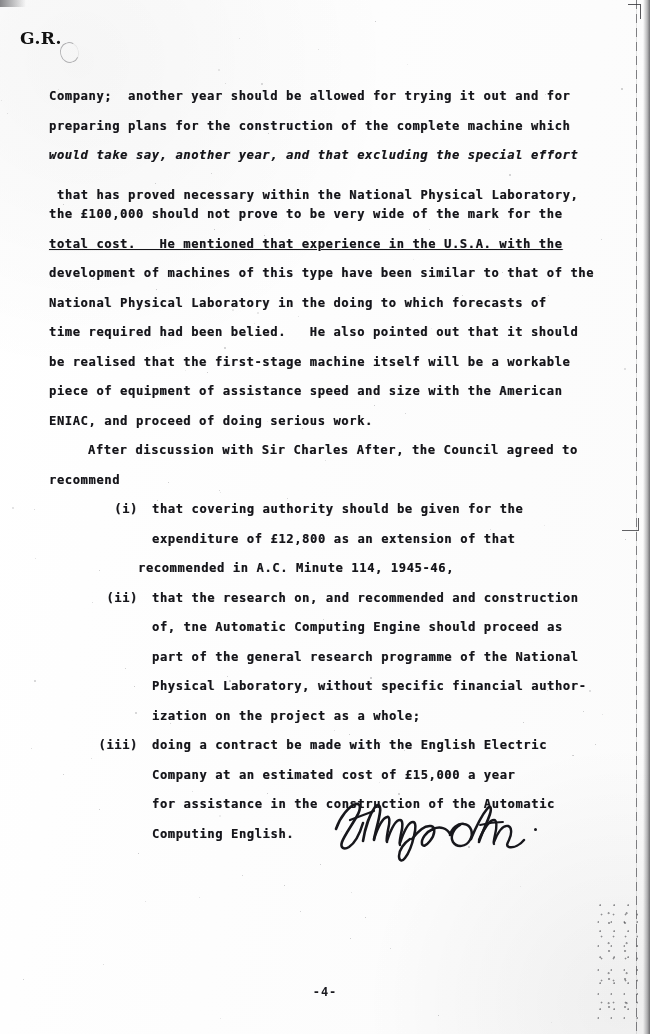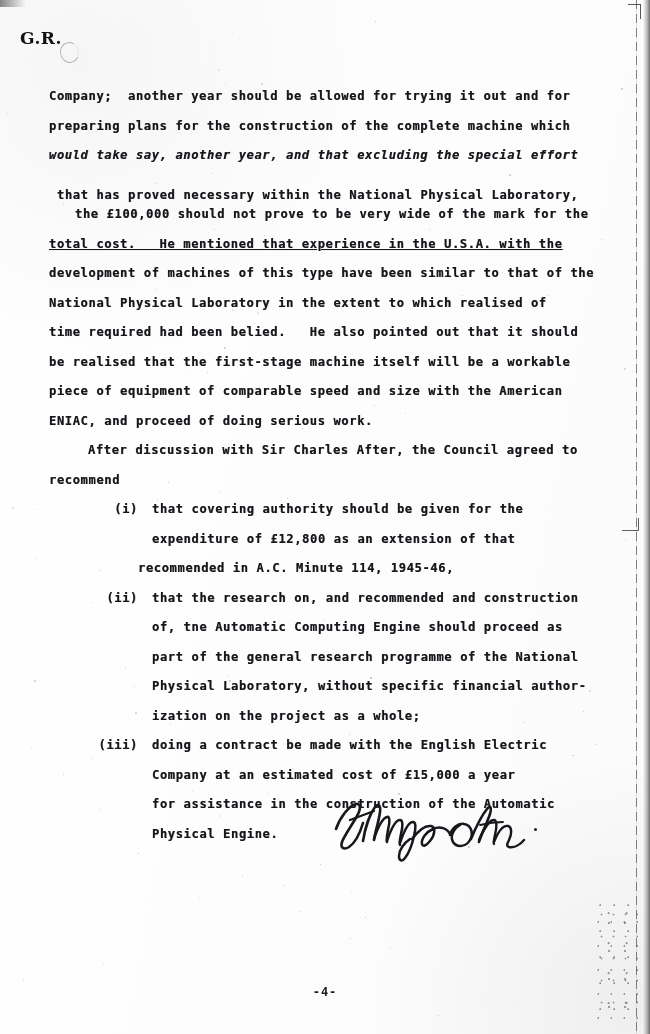--- a/index.html
+++ b/index.html
@@ -182,45 +182,45 @@
   <div class="paper-tone"></div>
 
   <div id="monogram">G.R.</div>
   <div id="pencil-ring"></div>
 
   <div id="body">
       <div class="ln" style="left: 49px; top: 89px;">Company;  another year should be allowed for trying it out and for</div>
       <div class="ln" style="left: 49px; top: 118.5px;">preparing plans for the construction of the complete machine which</div>
       <div class="ln" style="left: 49px; top: 148px; font-style: italic;">would take say, another year, and that excluding the special effort</div>
       <div class="ln" style="left: 57px; top: 177.5px; margin-top: 10px;">that has proved necessary within the National Physical Laboratory,</div>
-      <div class="ln" style="left: 49px; top: 207px; margin-left: 26px;">the £100,000 should not prove to be very wide of the mark for the</div>
+      <div class="ln" style="left: 49px; top: 207px;">the £100,000 should not prove to be very wide of the mark for the</div>
       <div class="ln" style="left: 49px; top: 236.5px; text-decoration: underline;">total cost.   He mentioned that experience in the U.S.A. with the</div>
       <div class="ln" style="left: 49px; top: 266px;">development of machines of this type have been similar to that of the</div>
-      <div class="ln" style="left: 49px; top: 295.5px;">National Physical Laboratory in the extent to which realised of</div>
+      <div class="ln" style="left: 49px; top: 295.5px;">National Physical Laboratory in the doing to which forecasts of</div>
       <div class="ln" style="left: 49px; top: 325px;">time required had been belied.   He also pointed out that it should</div>
       <div class="ln" style="left: 49px; top: 354.5px;">be realised that the first-stage machine itself will be a workable</div>
-      <div class="ln" style="left: 49px; top: 384px;">piece of equipment of comparable speed and size with the American</div>
+      <div class="ln" style="left: 49px; top: 384px;">piece of equipment of assistance speed and size with the American</div>
       <div class="ln" style="left: 49px; top: 413.5px;">ENIAC, and proceed of doing serious work.</div>
       <div class="ln" style="left: 88px; top: 443px;">After discussion with Sir Charles After, the Council agreed to</div>
       <div class="ln" style="left: 49px; top: 472.5px;">recommend</div>
       <div class="ln roman" style="left: 38px; top: 502px;">(i)</div>
       <div class="ln" style="left: 152px; top: 502px;">that covering authority should be given for the</div>
       <div class="ln" style="left: 152px; top: 531.5px;">expenditure of £12,800 as an extension of that</div>
       <div class="ln" style="left: 138px; top: 561px;">recommended in A.C. Minute 114, 1945-46,</div>
       <div class="ln roman" style="left: 38px; top: 590.5px;">(ii)</div>
       <div class="ln" style="left: 152px; top: 590.5px;">that the research on, and recommended and construction</div>
       <div class="ln" style="left: 152px; top: 620px;">of, tne Automatic Computing Engine should proceed as</div>
       <div class="ln" style="left: 152px; top: 649.5px;">part of the general research programme of the National</div>
       <div class="ln" style="left: 152px; top: 679px;">Physical Laboratory, without specific financial author-</div>
       <div class="ln" style="left: 152px; top: 708.5px;">ization on the project as a whole;</div>
       <div class="ln roman" style="left: 38px; top: 738px;">(iii)</div>
       <div class="ln" style="left: 152px; top: 738px;">doing a contract be made with the English Electric</div>
       <div class="ln" style="left: 152px; top: 767.5px;">Company at an estimated cost of £15,000 a year</div>
       <div class="ln" style="left: 152px; top: 797px;">for assistance in the construction of the Automatic</div>
-      <div class="ln" style="left: 152px; top: 826.5px;">Physical Engine.</div>
+      <div class="ln" style="left: 152px; top: 826.5px;">Computing English.</div>
     </div>
 
   <div id="signature">
     <svg width="215" height="70" viewBox="0 0 215 70" fill="none" xmlns="http://www.w3.org/2000/svg" aria-label="handwritten signature">
       <g stroke="#17171c" stroke-linecap="round" stroke-linejoin="round" fill="none">
         <path d="M6 34 C10 22, 19 11, 26 9 C31 8, 31 14, 27 21 C22 30, 14 41, 12 47 C10 53, 14 55, 19 52 C25 48, 30 38, 33 28" stroke-width="2.6"></path>
         <path d="M20 25 C28 22, 36 19, 44 16" stroke-width="2.2"></path>
         <path d="M33 46 C35 33, 40 19, 45 12 C48 8, 51 10, 50 17 C49 26, 45 37, 44 45" stroke-width="2.6"></path>
         <path d="M44 44 C48 32, 53 23, 57 22 C60 21, 60 27, 58 35 C57 41, 56 45, 57 47" stroke-width="2.5"></path>
         <path d="M57 46 C61 34, 66 25, 70 25 C73 25, 73 31, 71 39 C70 44, 69 48, 70 50" stroke-width="2.5"></path>

